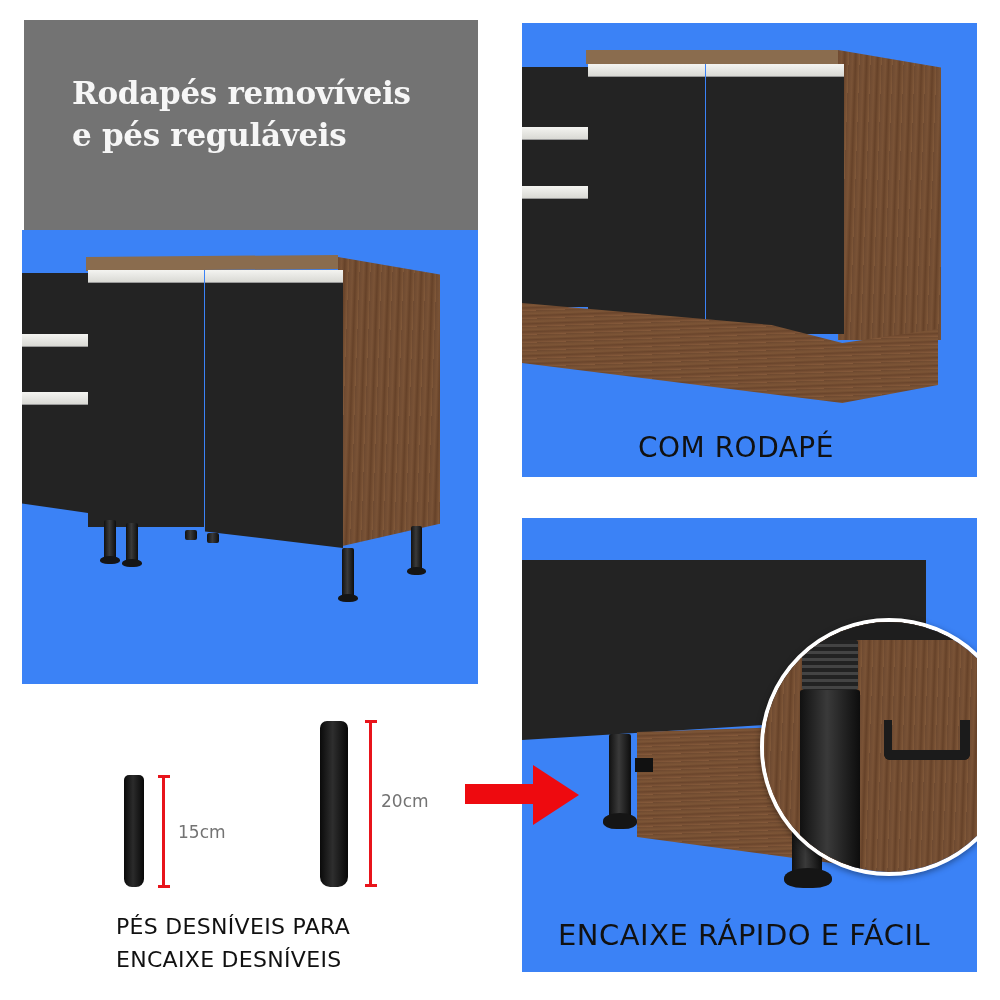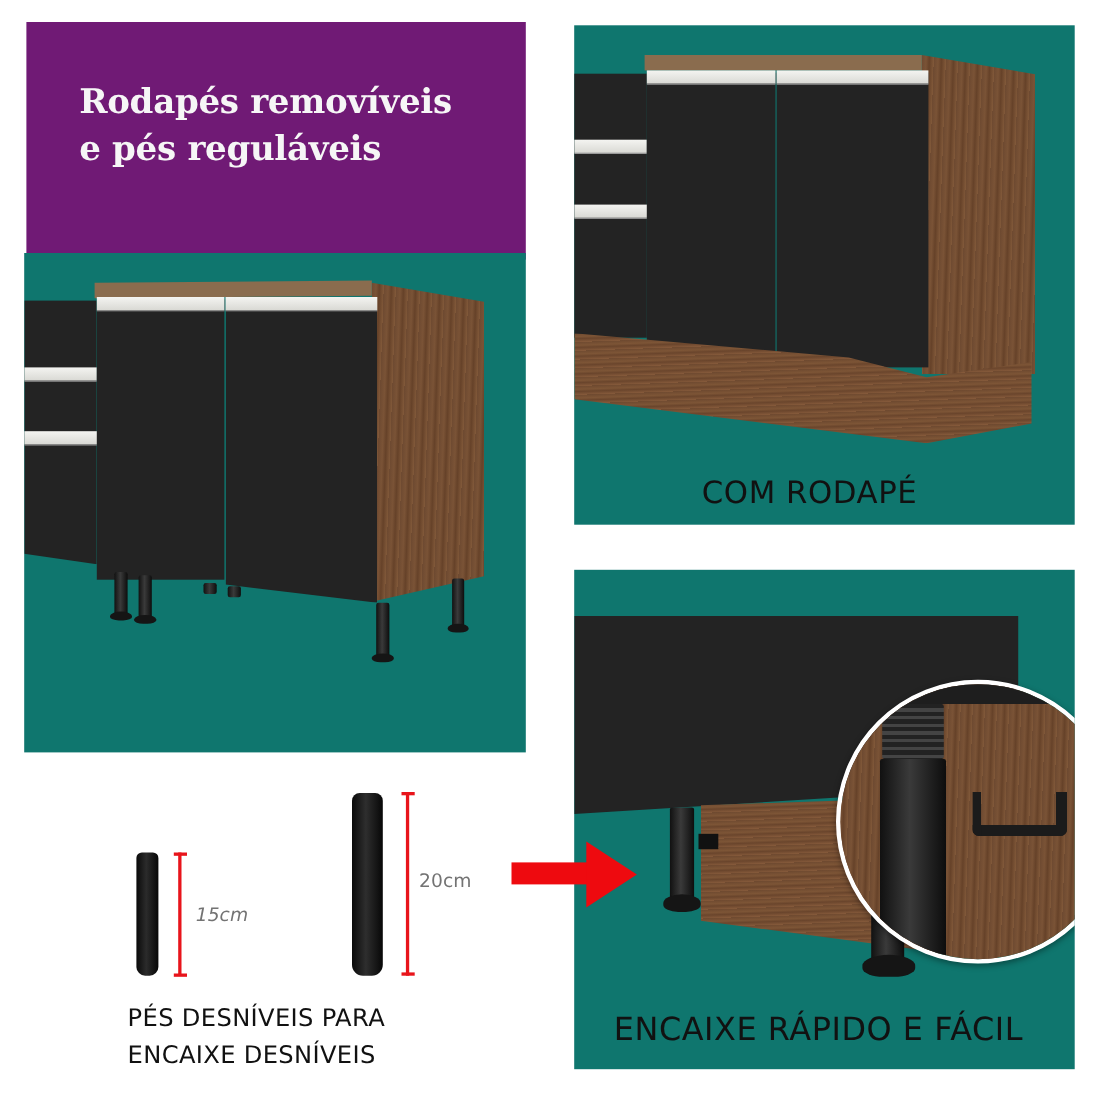--- a/index.html
+++ b/index.html
@@ -1,20 +1,20 @@
 <!DOCTYPE html>
 <html><head>
 <meta charset="utf-8">
 <style>
   html, body { margin:0; padding:0; }
   body { width:1000px; height:1000px; background:#ffffff; position:relative; overflow:hidden;
          font-family:"DejaVu Sans", sans-serif; }
   .abs { position:absolute; }
-  .panel { position:absolute; background:#0f766e; overflow:hidden;text-align:center; }
-  .header { left:24px; top:20px; width:454px; height:216px; background:#701a75; }
+  .panel { position:absolute; background:#3b82f6; overflow:hidden;text-align:center; }
+  .header { left:24px; top:20px; width:454px; height:216px; background:#737373; }
   .header-title { position:absolute; left:48px; top:52px; color:#f6f6f6; font-family:"DejaVu Serif", serif;
                   font-weight:bold; font-size:31px; line-height:42px; letter-spacing:-0.3px; }
   .caption { position:absolute; color:#111; font-family:"DejaVu Sans", sans-serif; font-size:28px;
              letter-spacing:0.5px; white-space:nowrap; }
   .wood { background: repeating-linear-gradient(178deg, #6f4a30 0px, #7d5536 3px, #6a452c 5px, #84593a 8px); }
   .woodside { background: repeating-linear-gradient(92deg, #6e4a31 0px, #7a5336 4px, #664229 7px, #805839 11px); }
   .black { background:#232323; }
   .handle { background:linear-gradient(#f4f4f1,#d9d9d4); border-bottom:1px solid #999; }
   .leg { background:linear-gradient(90deg,#111,#3a3a3a 45%,#0d0d0d); border-radius:2px; }
   .foot { background:#151515; border-radius:50% 50% 40% 40%; }
@@ -94,21 +94,21 @@
   <div class="caption" style="left:36px; top:400px; font-size:29px;">ENCAIXE RÁPIDO E FÁCIL</div>
 </div>
 
 <div class="abs" style="left:465px; top:784px; width:70px; height:20px; background:#ee0a0f;"></div>
 <div class="abs" style="left:533px; top:765px; width:0; height:0; border-top:30px solid transparent; border-bottom:30px solid transparent; border-left:46px solid #ee0a0f;"></div>
 
 <div class="abs" style="left:124px; top:775px; width:20px; height:112px; background:linear-gradient(90deg,#0a0a0a,#2b2b2b 45%,#070707); border-radius:5px 5px 8px 8px;"></div>
 <div class="abs redbar" style="left:162px; top:775px; width:3px; height:112px;"></div>
 <div class="abs redbar" style="left:158px; top:775px; width:12px; height:3px;"></div>
 <div class="abs redbar" style="left:158px; top:885px; width:12px; height:3px;"></div>
-<div class="small-text" style="left:178px; top:822px;font-style:italic;">15cm</div>
+<div class="small-text" style="left:178px; top:822px;">15cm</div>
 
 <div class="abs" style="left:320px; top:721px; width:28px; height:166px; background:linear-gradient(90deg,#0a0a0a,#2e2e2e 45%,#070707); border-radius:7px 7px 10px 10px;"></div>
 <div class="abs redbar" style="left:369px; top:721px; width:3px; height:166px;"></div>
 <div class="abs redbar" style="left:365px; top:720px; width:12px; height:3px;"></div>
 <div class="abs redbar" style="left:365px; top:884px; width:12px; height:3px;"></div>
 <div class="small-text" style="left:381px; top:791px;">20cm</div>
 
 <div class="bottom-caption">
   <div>PÉS DESNÍVEIS PARA</div>
   <div>ENCAIXE DESNÍVEIS</div>

